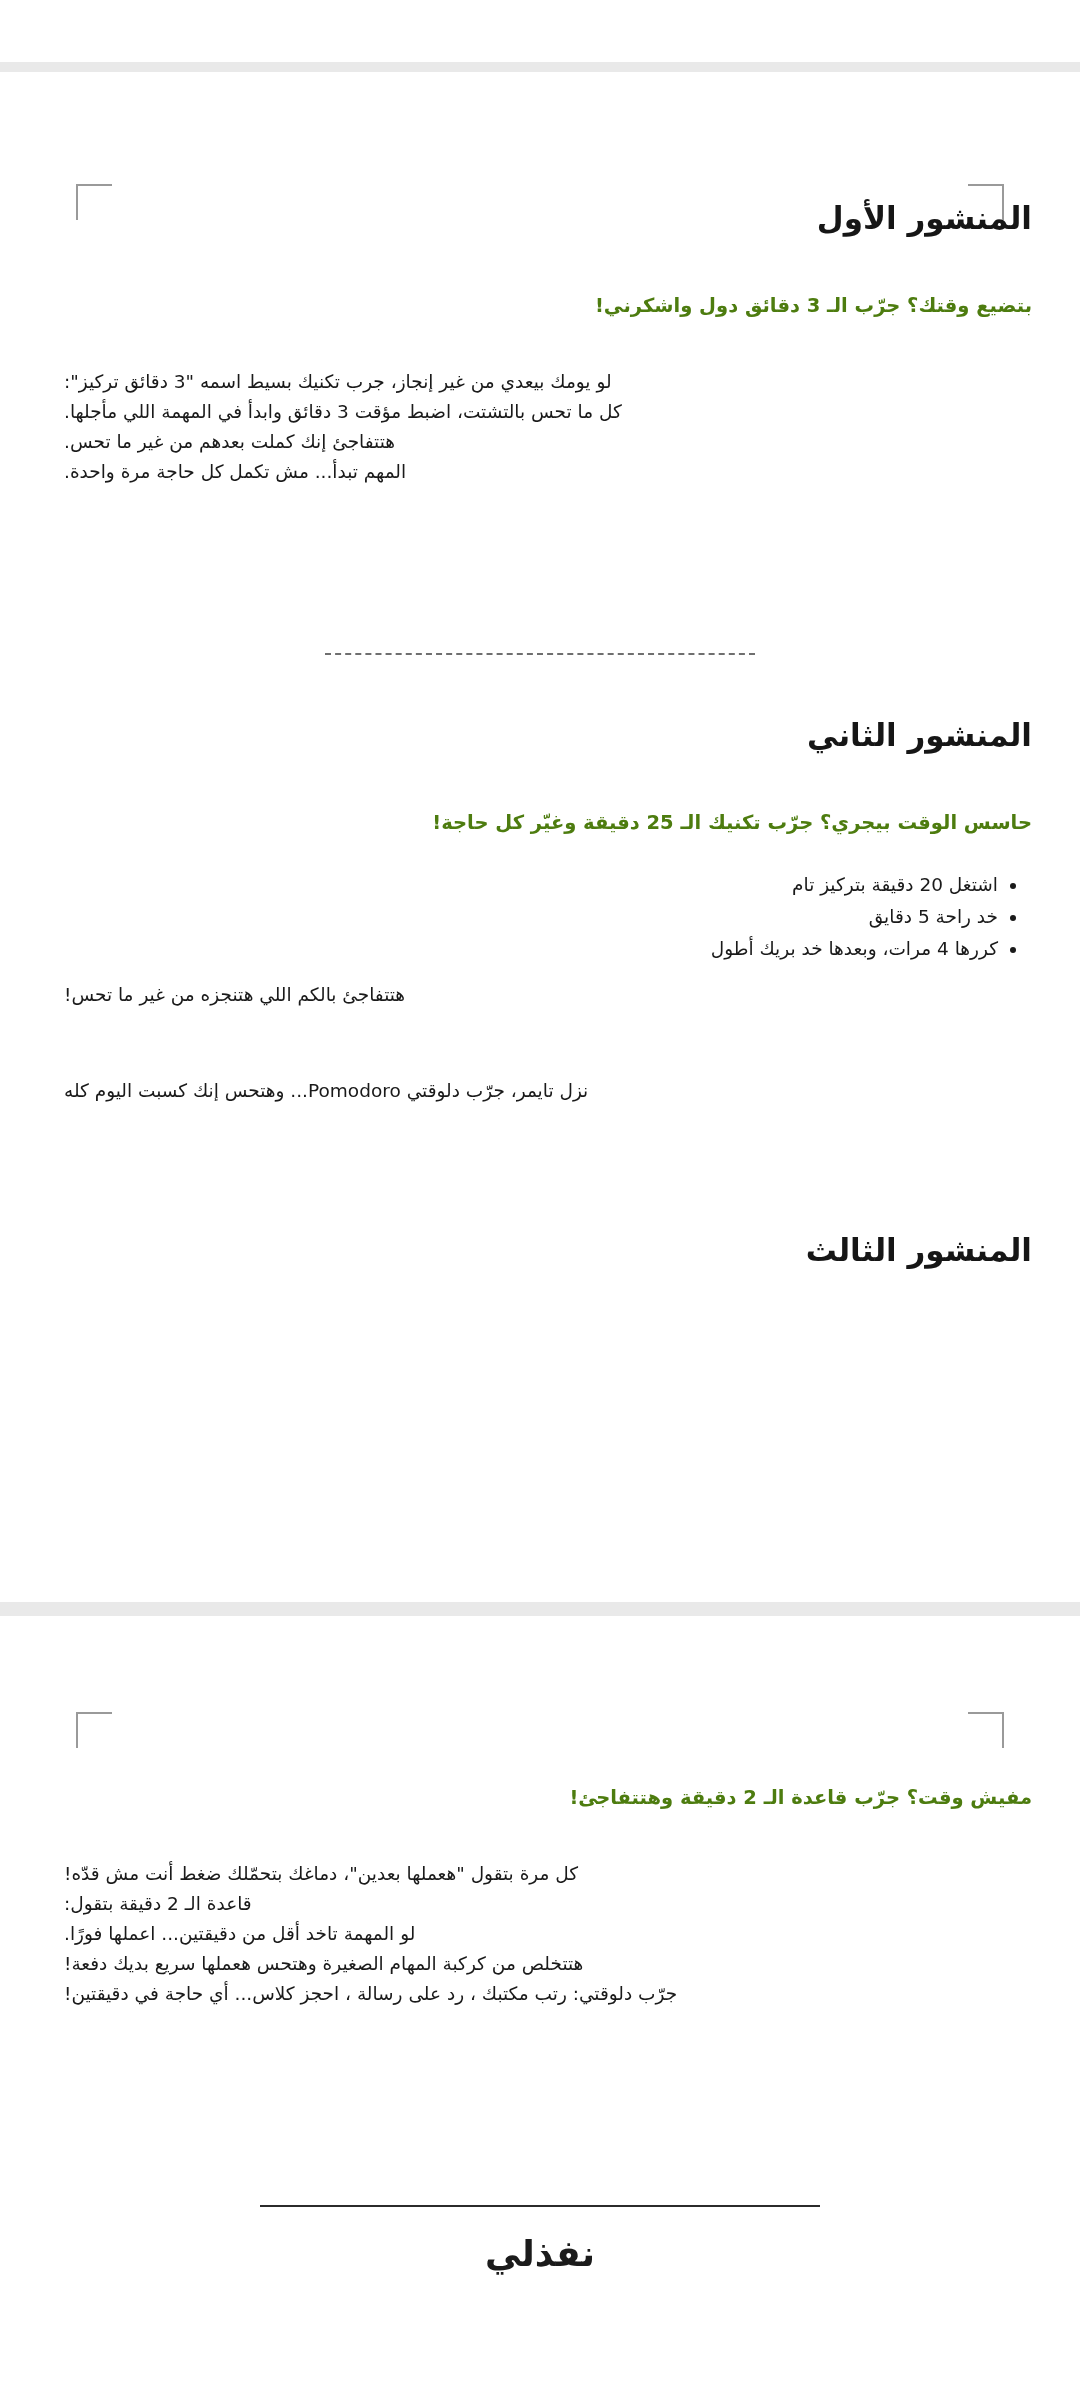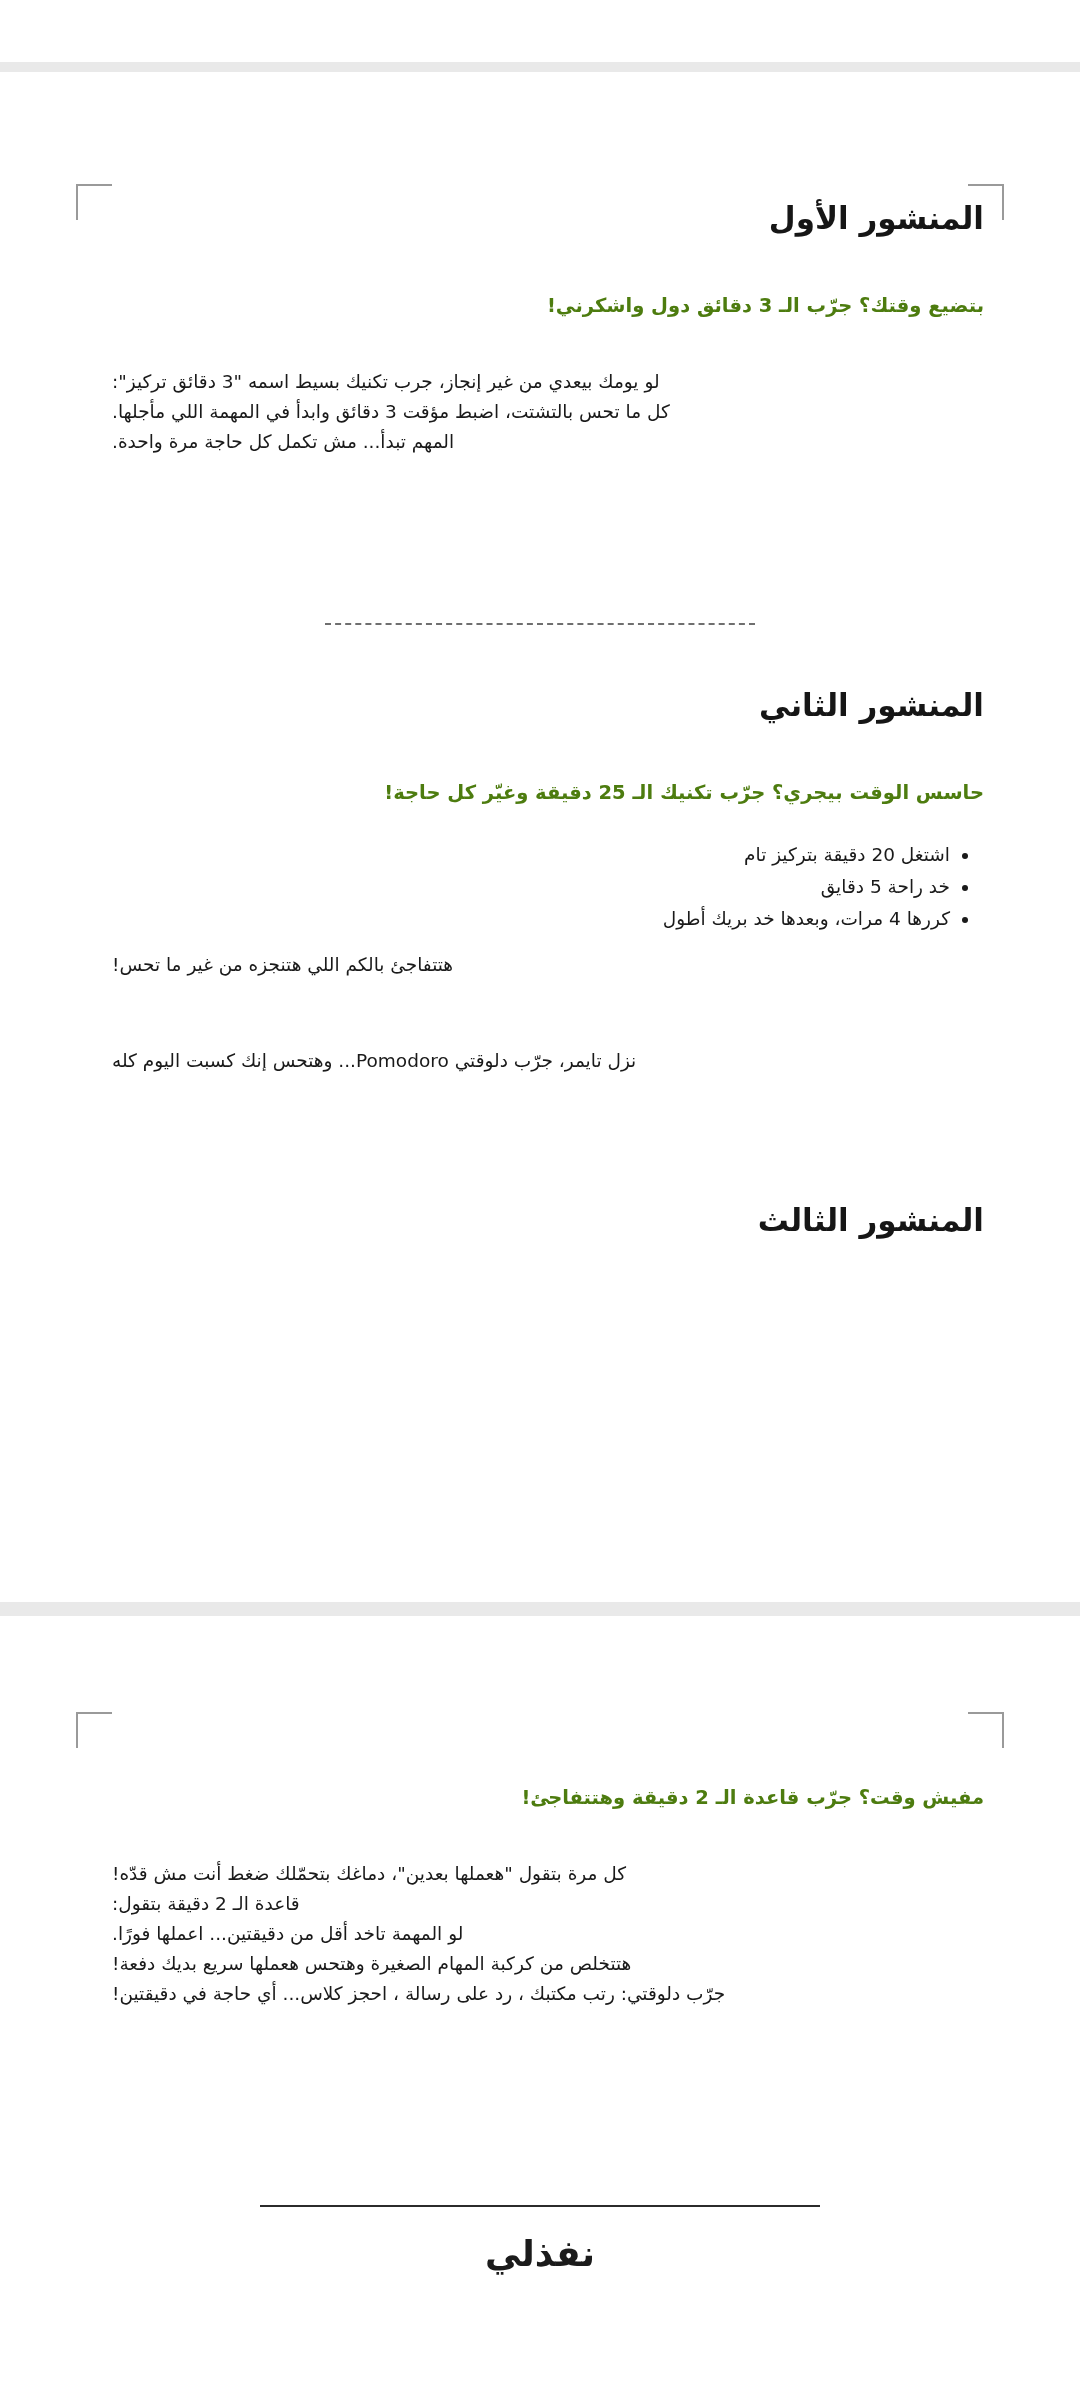--- a/index.html
+++ b/index.html
@@ -50,21 +50,21 @@
   
   .crop {
     position: absolute;
     width: 34px;
     height: 34px;
   }
   .crop.tl { border-left: 2px solid #9a9a9a; border-top: 2px solid #9a9a9a; }
   .crop.tr { border-right: 2px solid #9a9a9a; border-top: 2px solid #9a9a9a; }
 
   .content {
-    padding: 0 96px;
+    padding: 0 48px;
     box-sizing: border-box;
   }
 
   h1.post-title {
     font-size: 31px;
     font-weight: bold;
     text-align: right;
     margin: 0;
     color: #161616;
     letter-spacing: 0;
@@ -155,20 +155,21 @@
       <div style="height:128px"></div>
 
       <section>
         <h1 class="post-title">المنشور الأول</h1>
         <div class="spacer-m"></div>
         <p class="hook">بتضيع وقتك؟ جرّب الـ 3 دقائق دول واشكرني!</p>
         <div class="spacer-s"></div>
         <p class="para">
           <span class="line">لو يومك بيعدي من غير إنجاز، جرب تكنيك بسيط اسمه "3 دقائق تركيز":</span>
           <span class="line">كل ما تحس بالتشتت، اضبط مؤقت 3 دقائق وابدأ في المهمة اللي مأجلها.</span>
+          <span class="line">هتتفاجئ إنك كملت بعدهم من غير ما تحس.</span>
           <span class="line">المهم تبدأ... مش تكمل كل حاجة مرة واحدة.</span>
         </p>
       </section>
 
       <div style="height:150px"></div>
 
       <div class="divider-dashed"></div>
 
       <div style="height:62px"></div>
 

